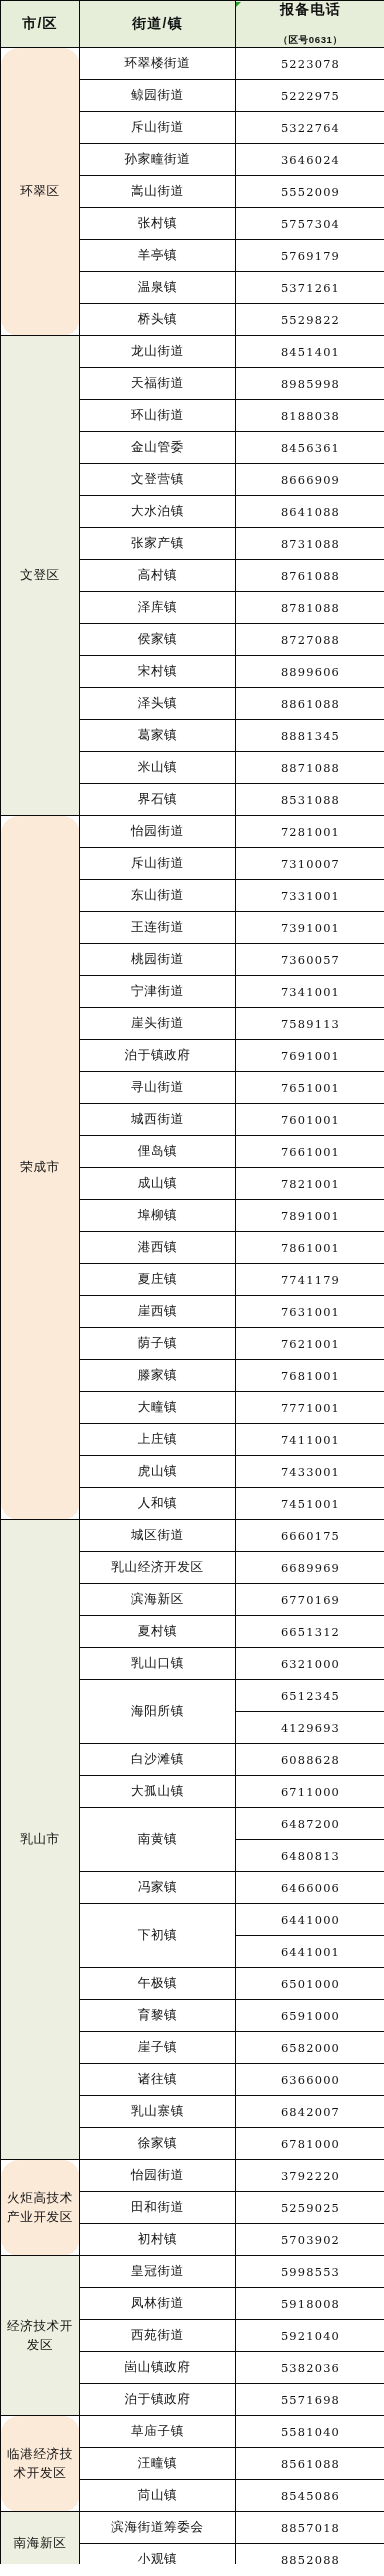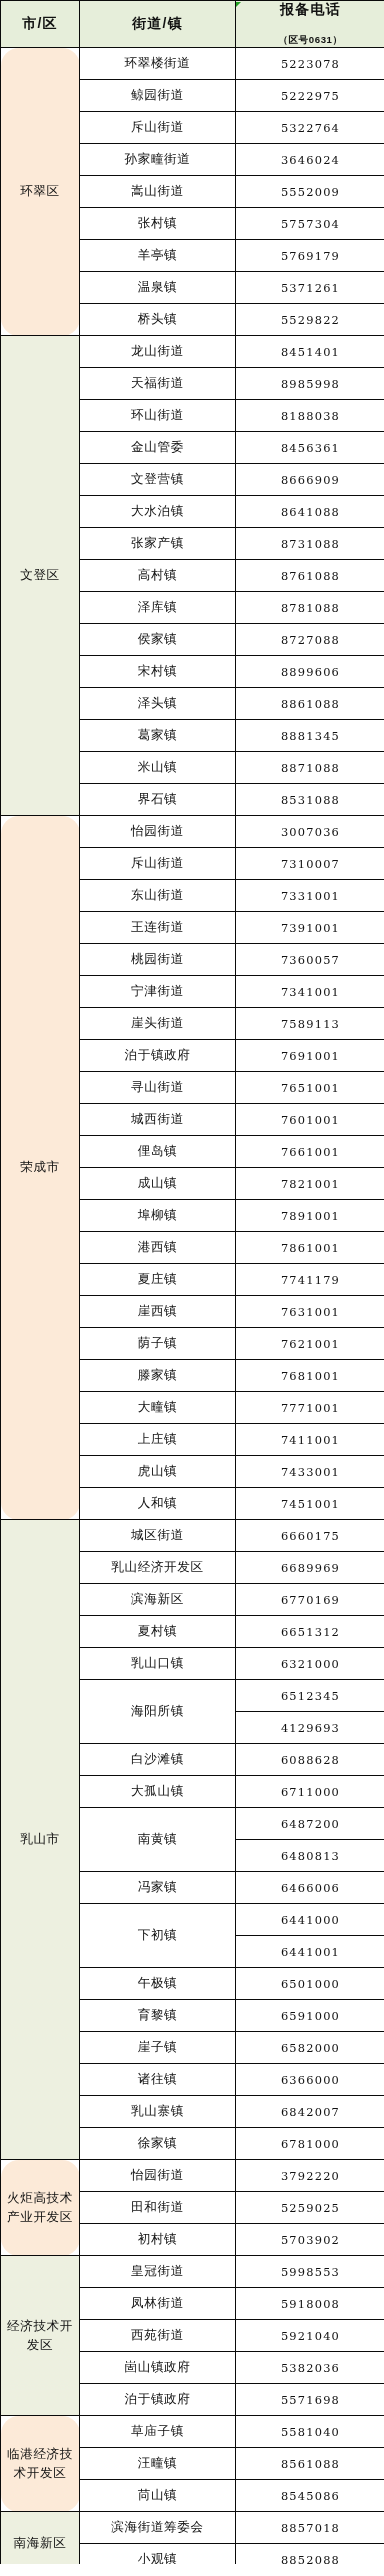--- a/index.html
+++ b/index.html
@@ -196,21 +196,21 @@
           <td class="street" rowspan="1">米山镇</td>
           <td class="phone">8871088</td>
         </tr>
         <tr class="unit">
           <td class="street" rowspan="1">界石镇</td>
           <td class="phone">8531088</td>
         </tr>
         <tr class="unit">
           <td class="district peach" rowspan="22">荣成市</td>
           <td class="street" rowspan="1">怡园街道</td>
-          <td class="phone">3007036</td>
+          <td class="phone">7281001</td>
         </tr>
         <tr class="unit">
           <td class="street" rowspan="1">斥山街道</td>
           <td class="phone">7310007</td>
         </tr>
         <tr class="unit">
           <td class="street" rowspan="1">东山街道</td>
           <td class="phone">7331001</td>
         </tr>
         <tr class="unit">

